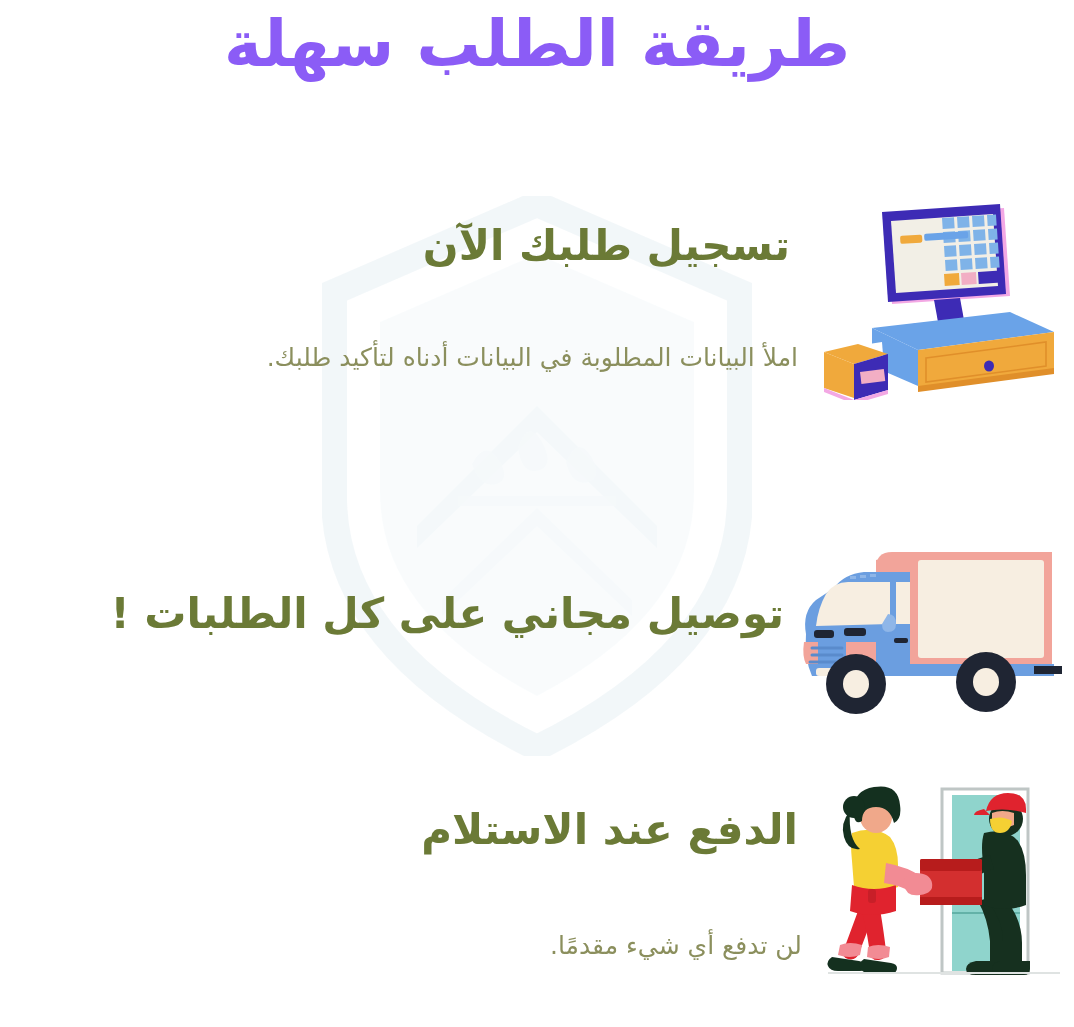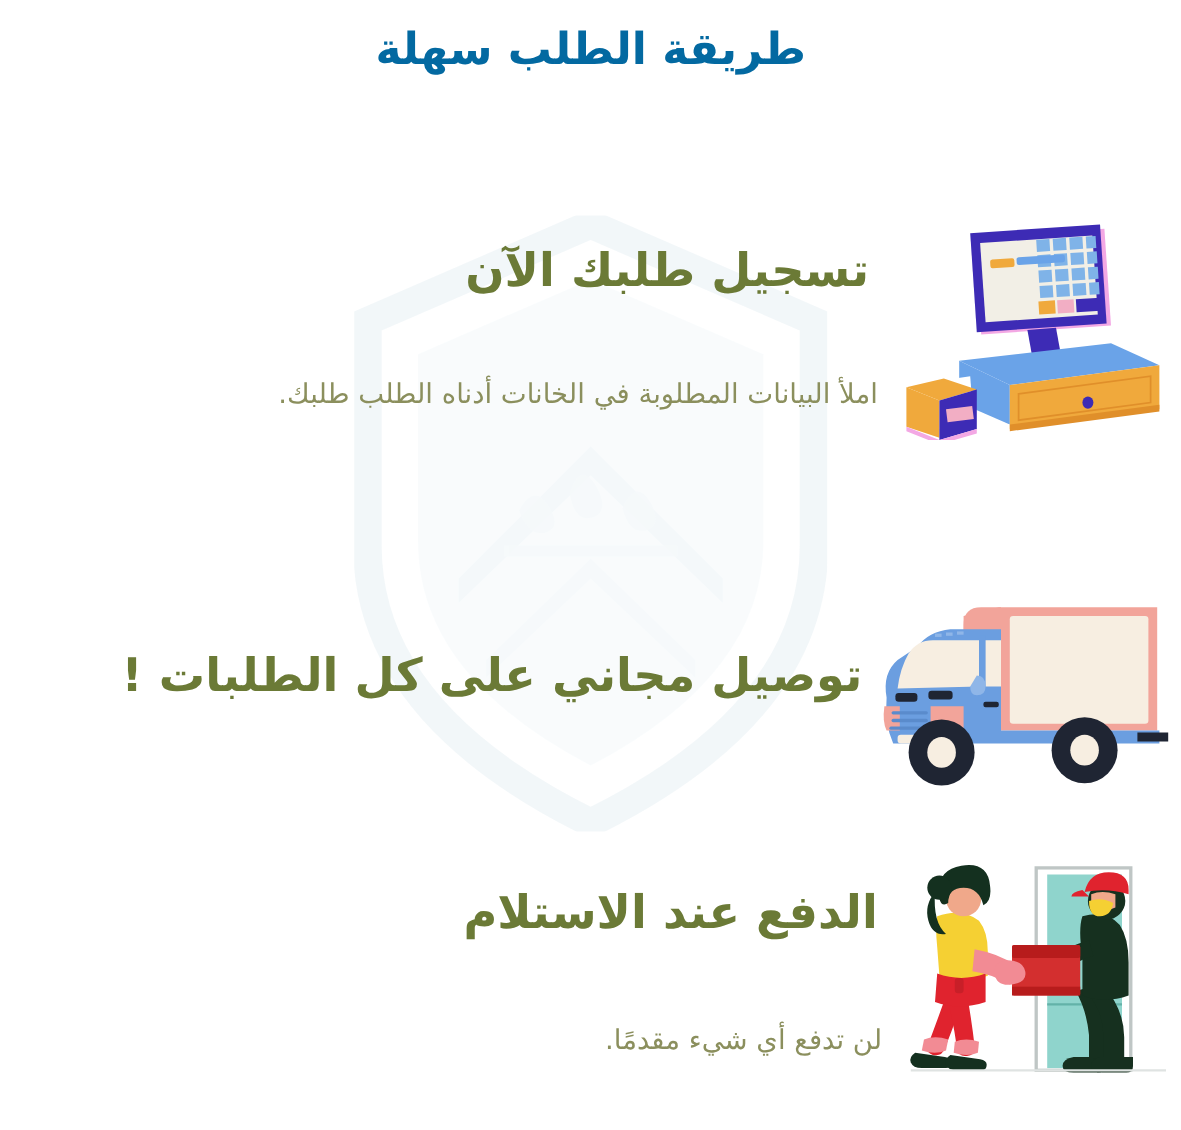--- a/index.html
+++ b/index.html
@@ -29,27 +29,27 @@
     width: 430px;
     height: 560px;
     opacity: 0.5;
     pointer-events: none;
     z-index: 0;
   }
 
   
   .main-title {
     position: absolute;
-    top: 20px;
+    top: 4px;
     left: 0;
     right: 0;
     text-align: center;
-    font-size: 40px;
+    font-size: 64px;
     font-weight: 700;
-    color: #0369a1;
+    color: #8b5cf6;
     letter-spacing: 0px;
     line-height: 1.25;
     z-index: 3;
     white-space: nowrap;
   }
 
   
   .section {
     position: absolute;
     display: flex;
@@ -206,21 +206,21 @@
         <path d="M40 164 L74 154 L74 190 L40 200 Z" fill="#3d2bb5"></path>
 
         <rect x="46" y="172" width="24" height="12" fill="#f2aec4" transform="rotate(-7 46 172)"></rect>
 
         <path d="M10 188 L40 200 L74 190 L74 194 L40 204 L10 192 Z" fill="#f3a8e4"></path>
       </svg>
     </div>
 
     <div class="sec-text">
       <div class="sec-heading">تسجيل طلبك الآن</div>
-      <div class="sec-sub">املأ البيانات المطلوبة في الخانات أدناه الطلب طلبك.</div>
+      <div class="sec-sub">املأ البيانات المطلوبة في البيانات أدناه لتأكيد طلبك.</div>
     </div>
   </div>
 
   <div class="section" id="section-delivery">
 
     <div class="sec-art">
       <svg viewBox="0 0 280 190" width="280" height="190" xmlns="http://www.w3.org/2000/svg" aria-hidden="true">
 
         <path d="M86 22 L118 14 L262 14 L262 126 L86 126 Z" fill="#f2a49a"></path>
 

